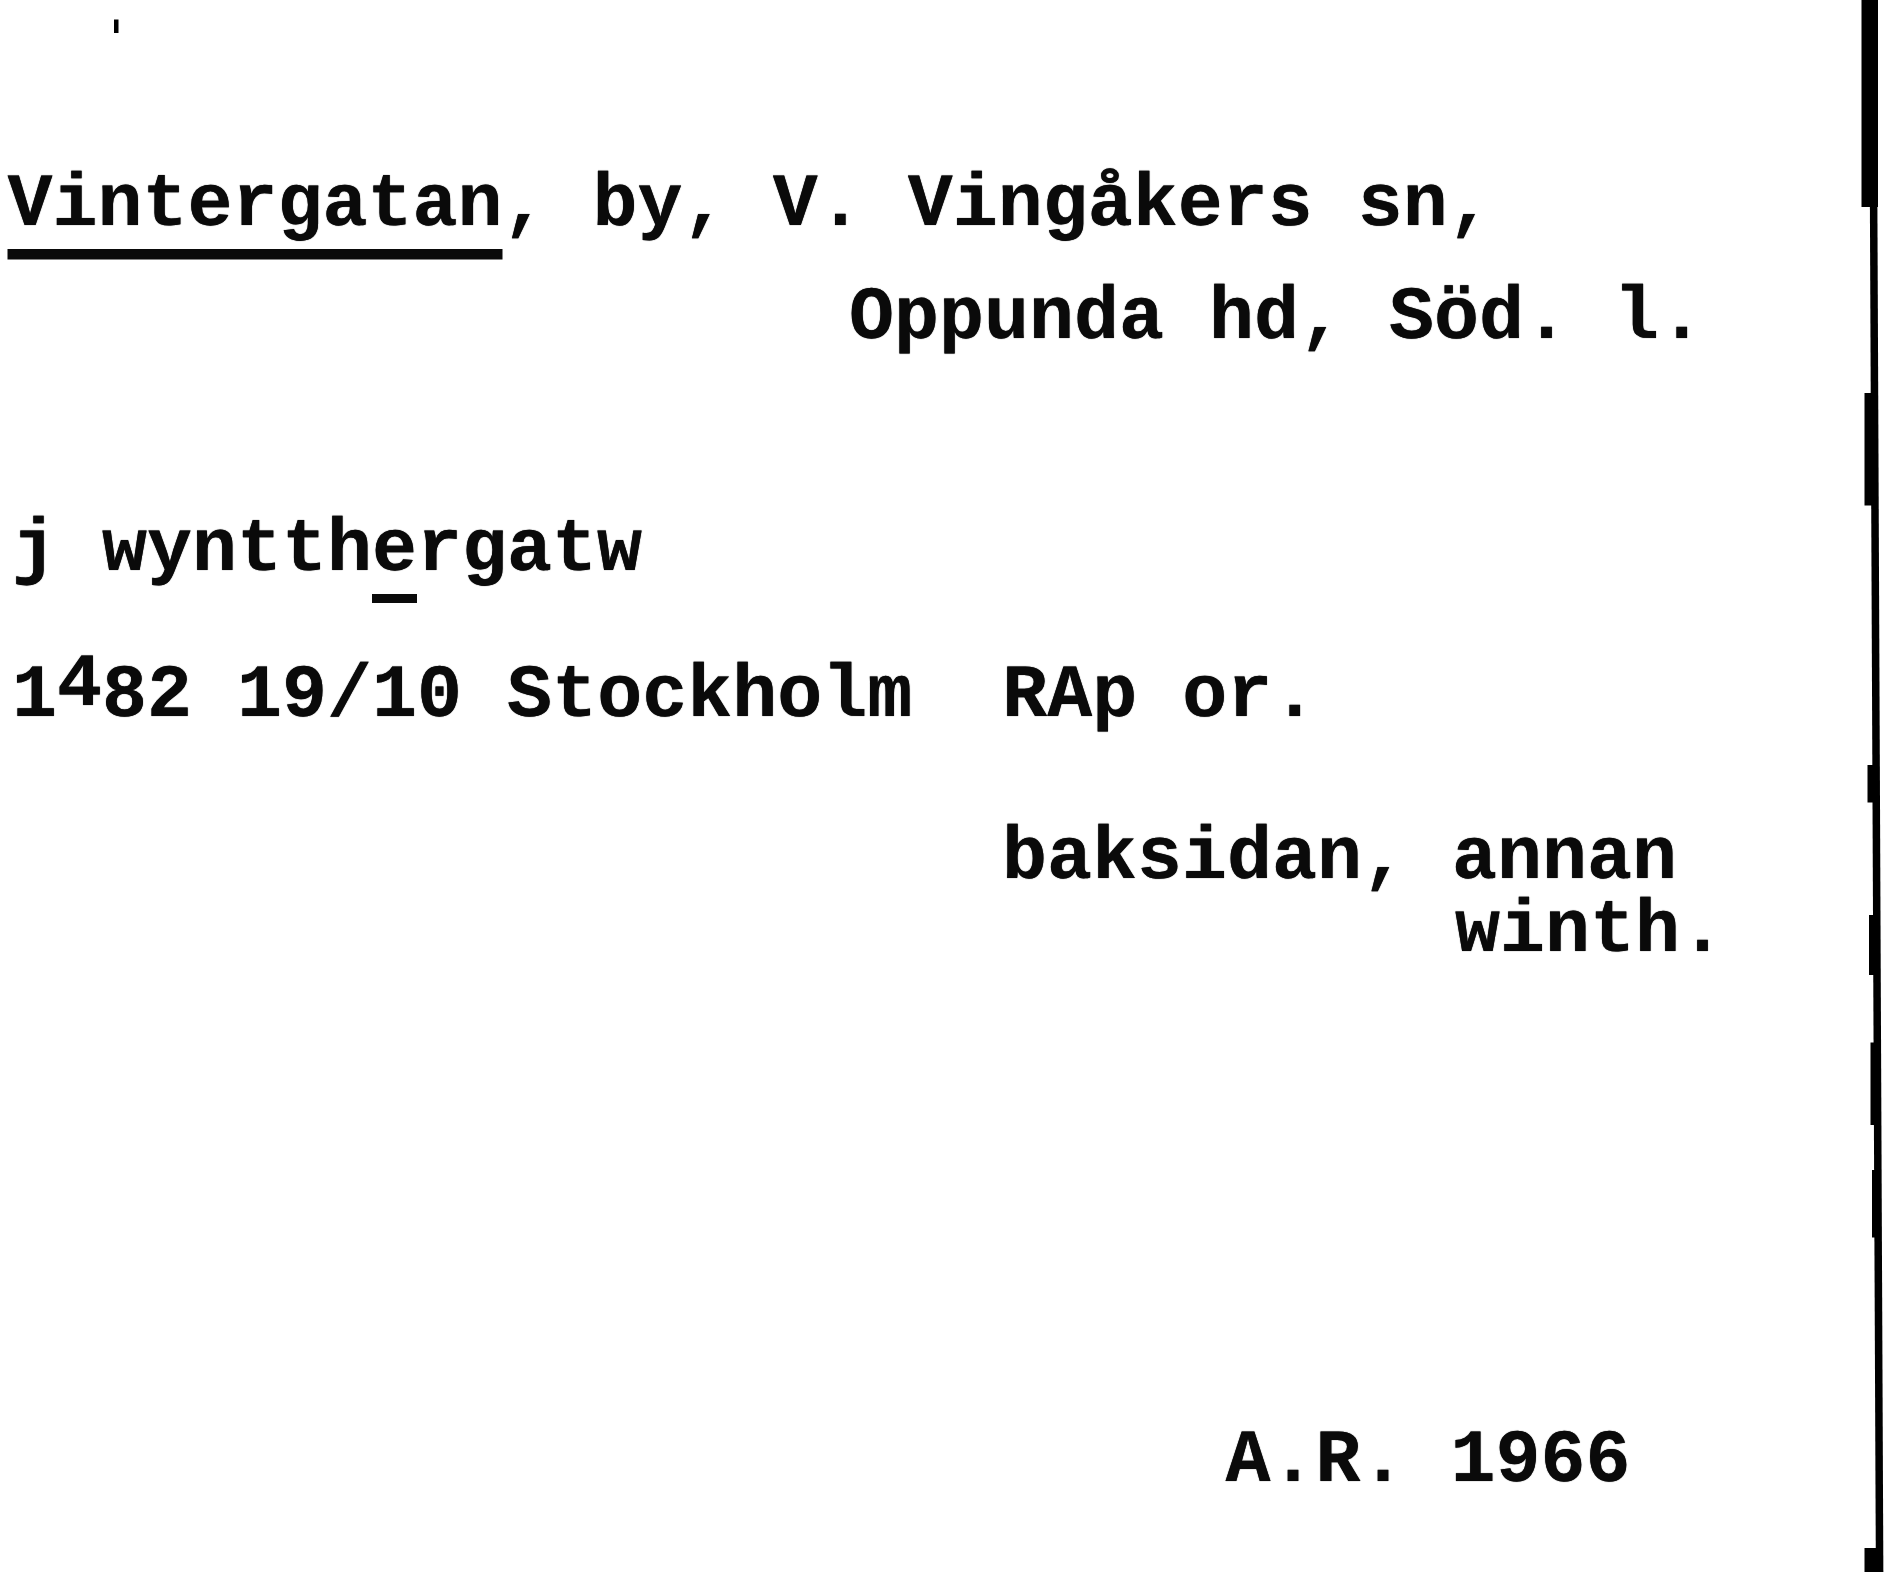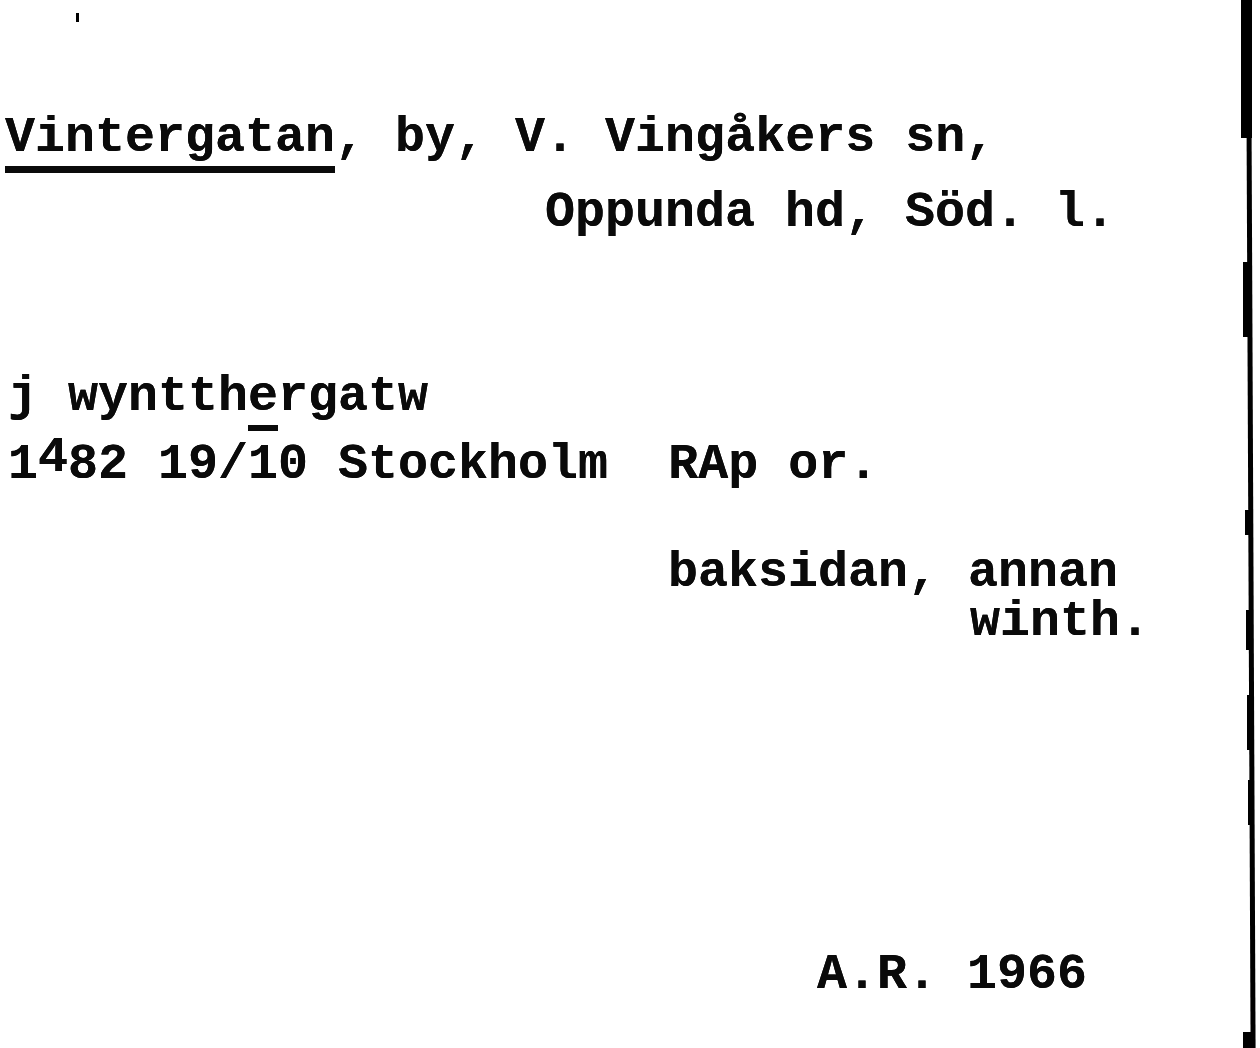--- a/index.html
+++ b/index.html
@@ -52,22 +52,22 @@
   .edge-b1    { left: 1243px; top: 262px; width: 8px;  height: 75px; }
   .edge-b2    { left: 1245px; top: 510px; width: 7px;  height: 25px; }
   .edge-b3    { left: 1246px; top: 610px; width: 7px;  height: 40px; }
   .edge-b4    { left: 1247px; top: 695px; width: 7px;  height: 55px; }
   .edge-b5    { left: 1248px; top: 780px; width: 6px;  height: 45px; }
   .edge-b6    { left: 1243px; top: 1032px; width: 9px; height: 16px; }
   .speck      { left: 76px;   top: 13px;  width: 3px;  height: 9px; }
 
   
   #line1    { left: 5px;   top: 113px; }
-  #line2    { left: 545px; top: 188px; text-align: right; }
-  #line3    { left: 8px;   top: 343px; margin-top: 29px; }
+  #line2    { left: 566px; top: 188px; text-align: right; }
+  #line3    { left: 8px;   top: 343px; }
   #line4    { left: 8px;   top: 440px; }
   #line5    { left: 8px;   top: 538px; }
   #line5note{ left: 638px; top: 548px; margin-left: 30px; }
   #line6    { left: 970px; top: 597px; }
   #sig      { left: 817px; top: 950px; }
 </style>
 </head>
 <body>
 
 <div class="card">

